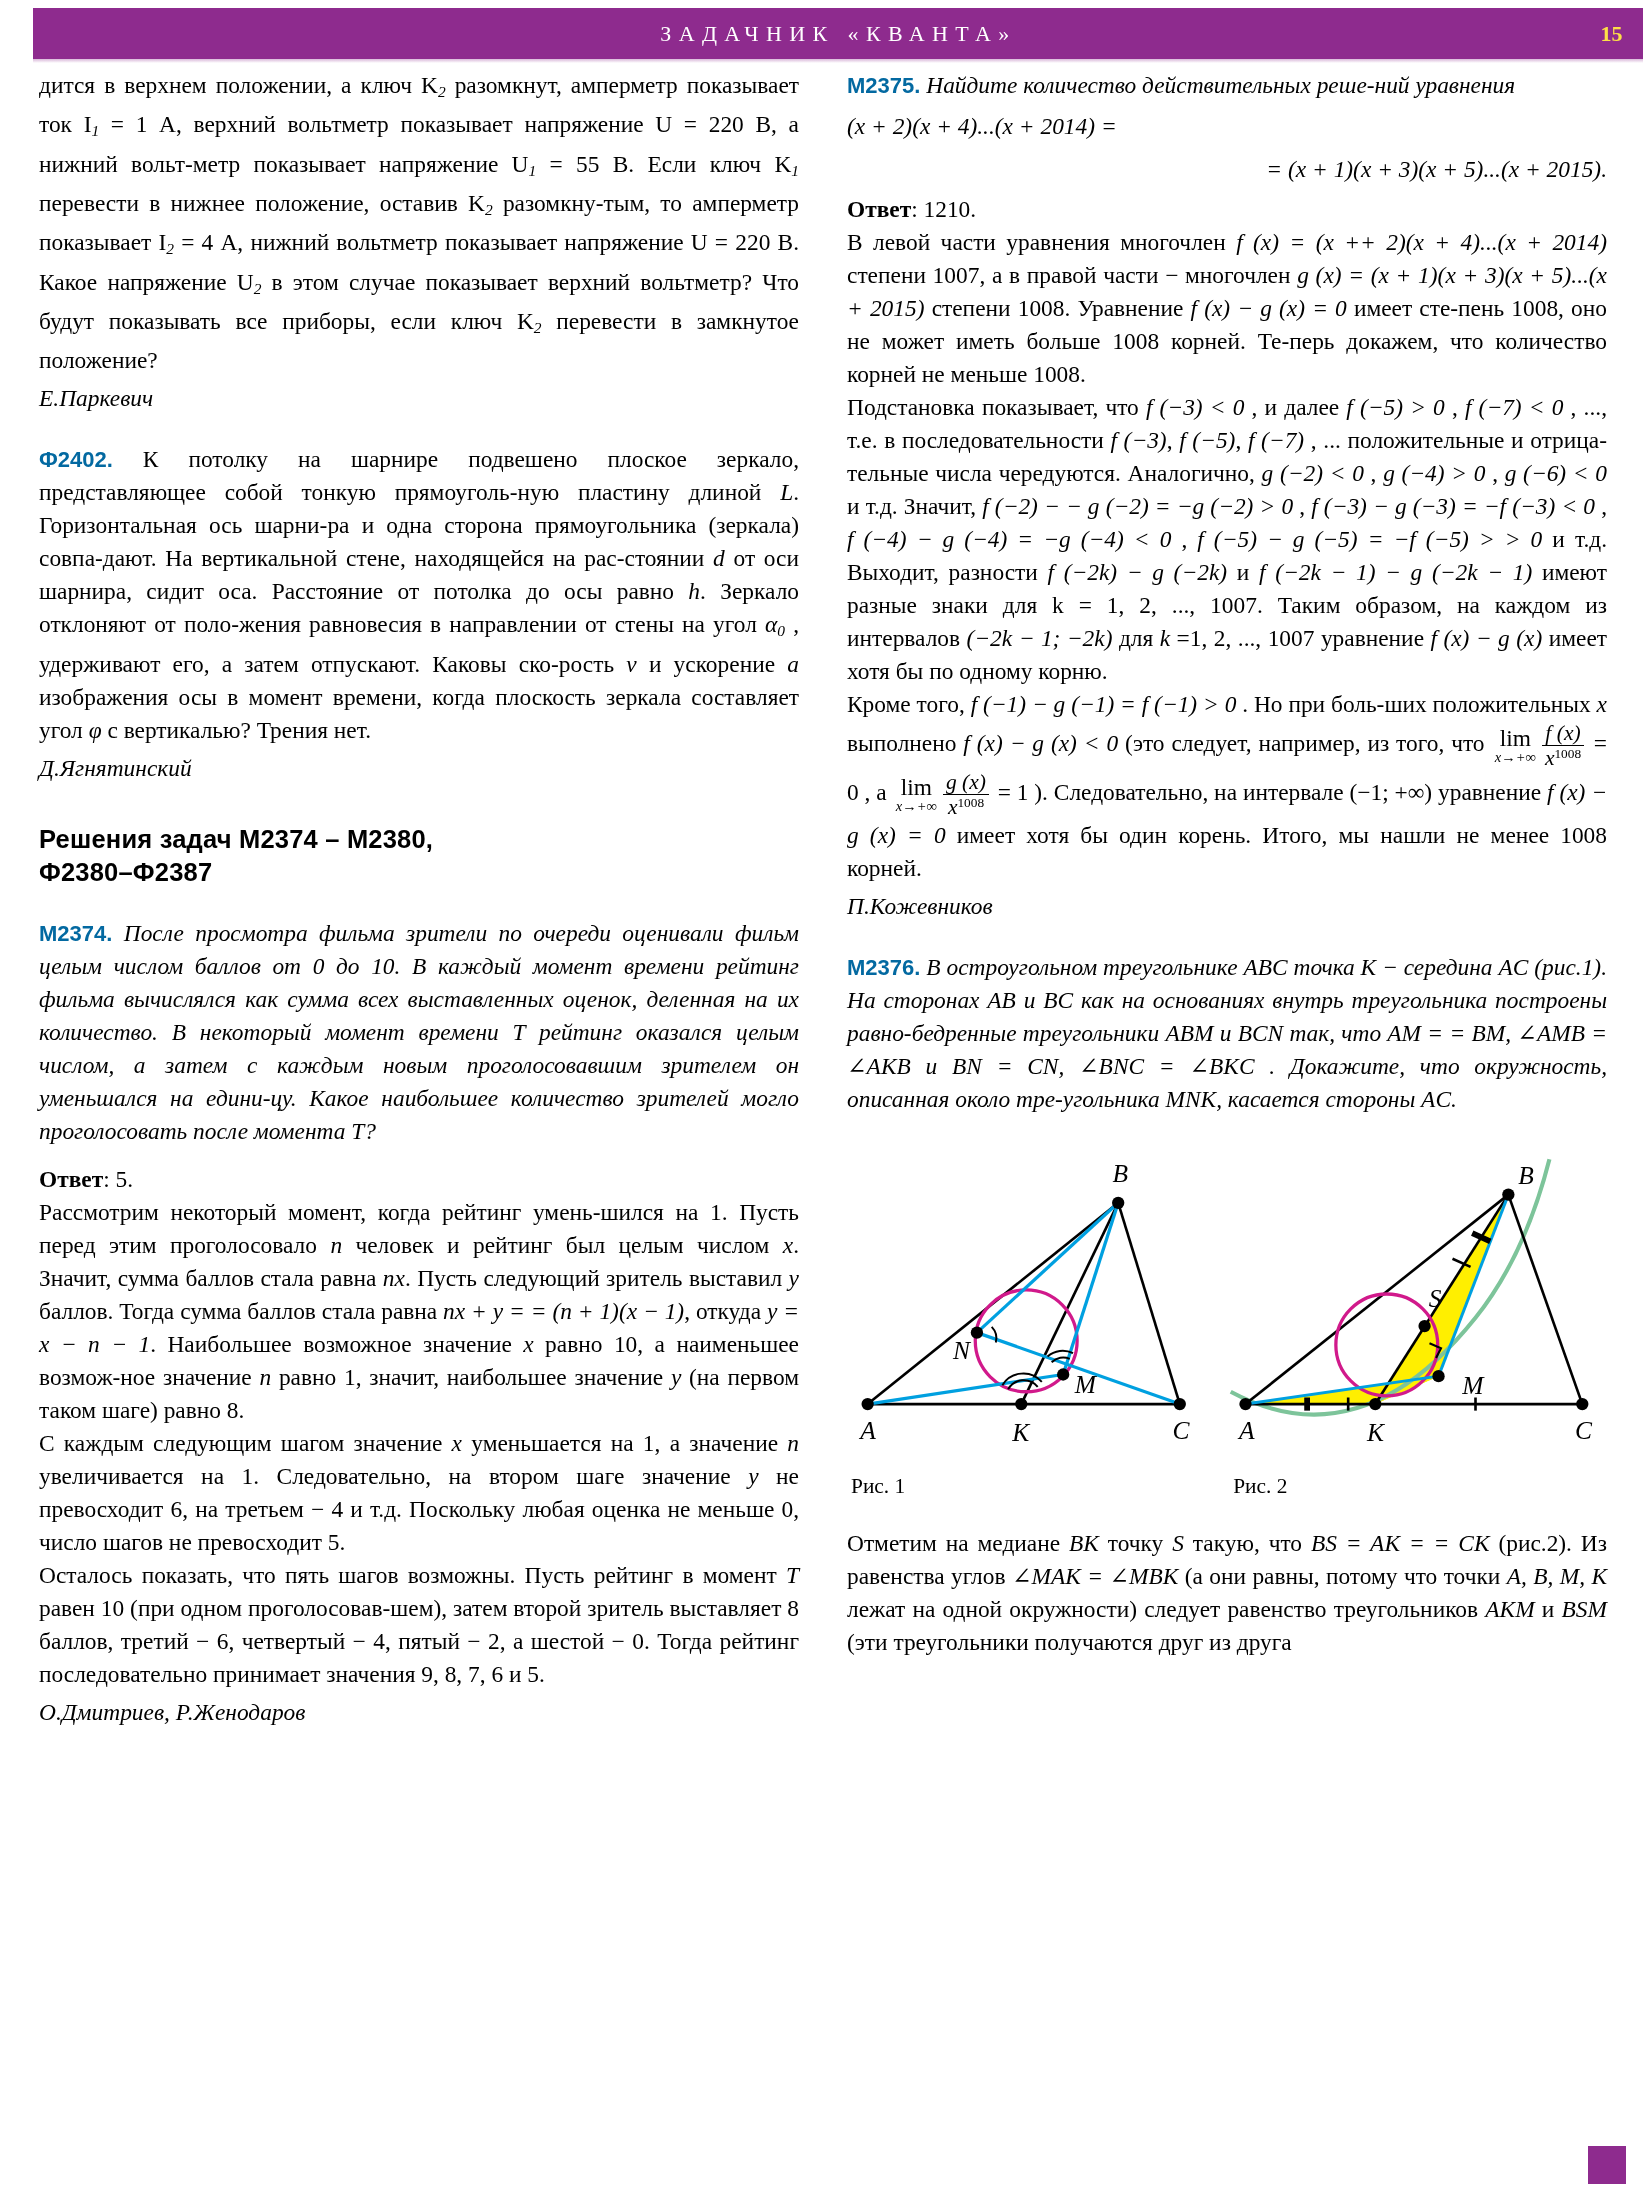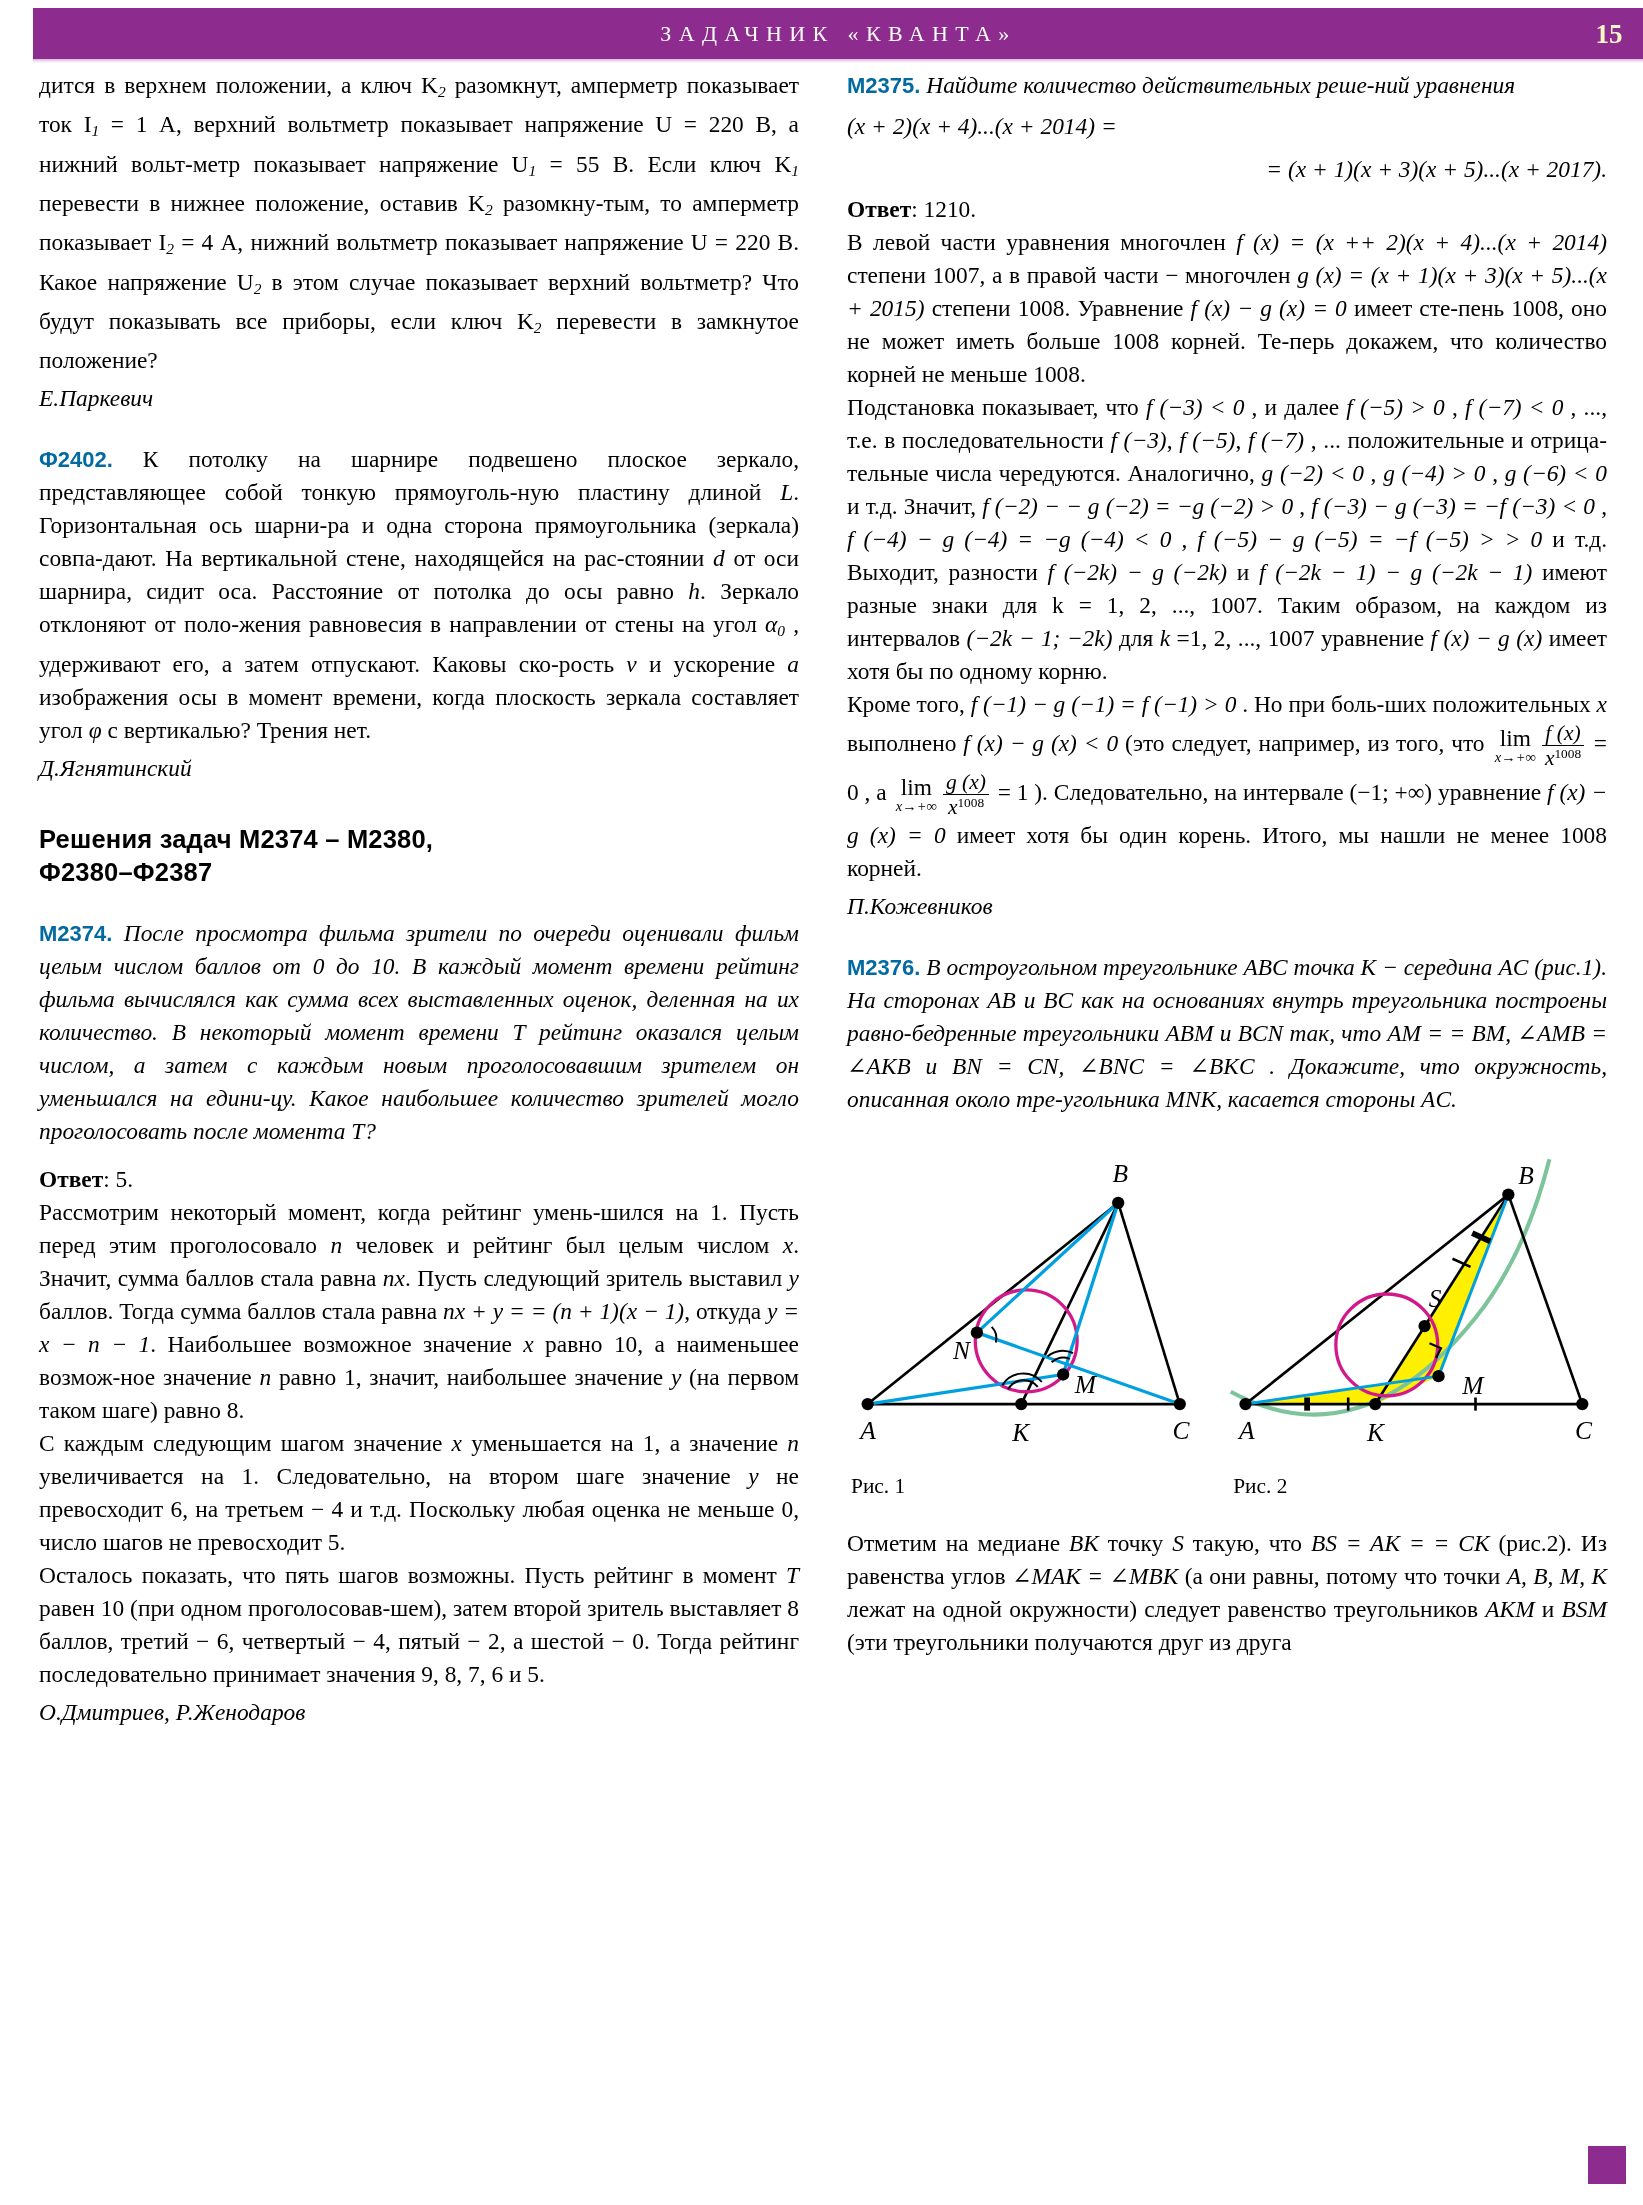--- a/index.html
+++ b/index.html
@@ -34,22 +34,22 @@
     font-size: 22px;
     letter-spacing: 7.4px;
     font-weight: 400;
     white-space: nowrap;
   }
   .page-number {
     position: absolute;
     right: 21.4px;
     top: 50%;
     transform: translateY(-50%);
-    color: #fef9c3;
-    font-size: 27px;
+    color: #fde047;
+    font-size: 22px;
     font-weight: bold;
     font-family: "Liberation Serif", "DejaVu Serif", serif;
     text-align: center;
   }
   .header-shadow {
     position: absolute;
     left: 33px;
     top: 59px;
     width: 1611px;
     height: 4.1px;
@@ -227,21 +227,21 @@
   <div class="col col-right">
 
     <p class="body-text">
       <span class="pnum">М2375.</span><span class="italic"> Найдите количество действительных реше-ний уравнения</span>
     </p>
 
     <p class="display-eq">
       <span class="mi">(x + 2)(x + 4)...(x + 2014) =</span>
     </p>
     <p class="display-eq right">
-      <span class="mi">= (x + 1)(x + 3)(x + 5)...(x + 2017).</span>
+      <span class="mi">= (x + 1)(x + 3)(x + 5)...(x + 2015).</span>
     </p>
 
     <p class="body-text">
       <span class="answer-label">Ответ</span><span>: 1210.</span>
     </p>
 
     <p class="body-text">
       <span>В левой части уравнения многочлен </span><span class="mi">f (x) = (x +</span><span class="mi">+ 2)(x + 4)...(x + 2014)</span><span> степени 1007, а в правой части − многочлен </span><span class="mi">g (x) = (x + 1)(x + 3)(x + 5)...(x + 2015)</span><span> степени 1008. Уравнение </span><span class="mi">f (x) − g (x) = 0</span><span> имеет сте-пень 1008, оно не может иметь больше 1008 корней. Те-перь докажем, что количество корней не меньше 1008.</span>
     </p>
 

